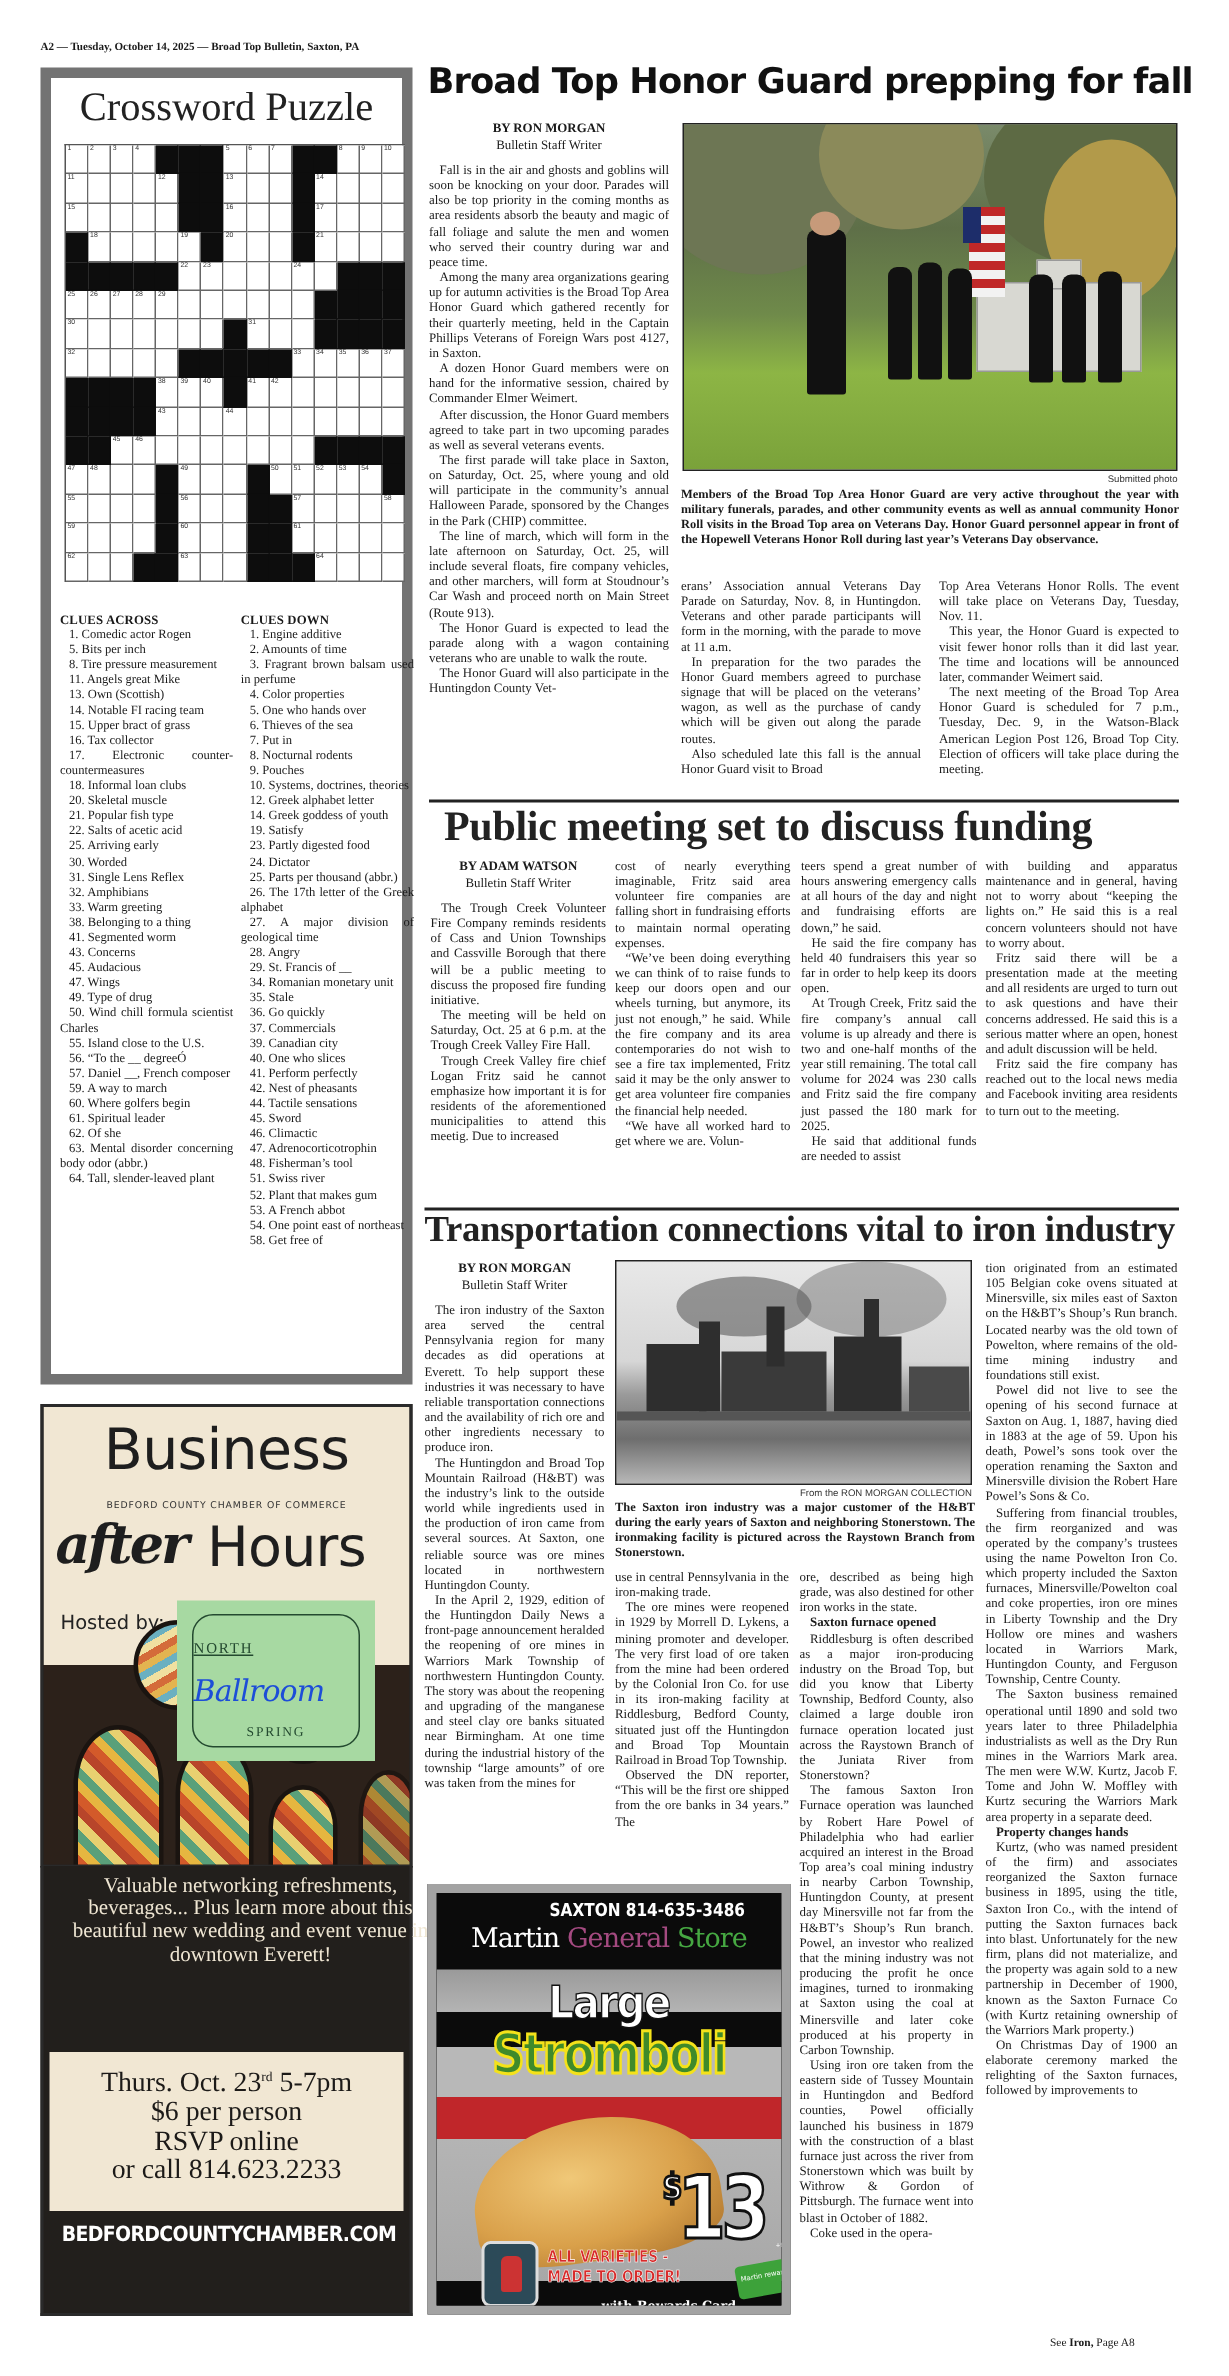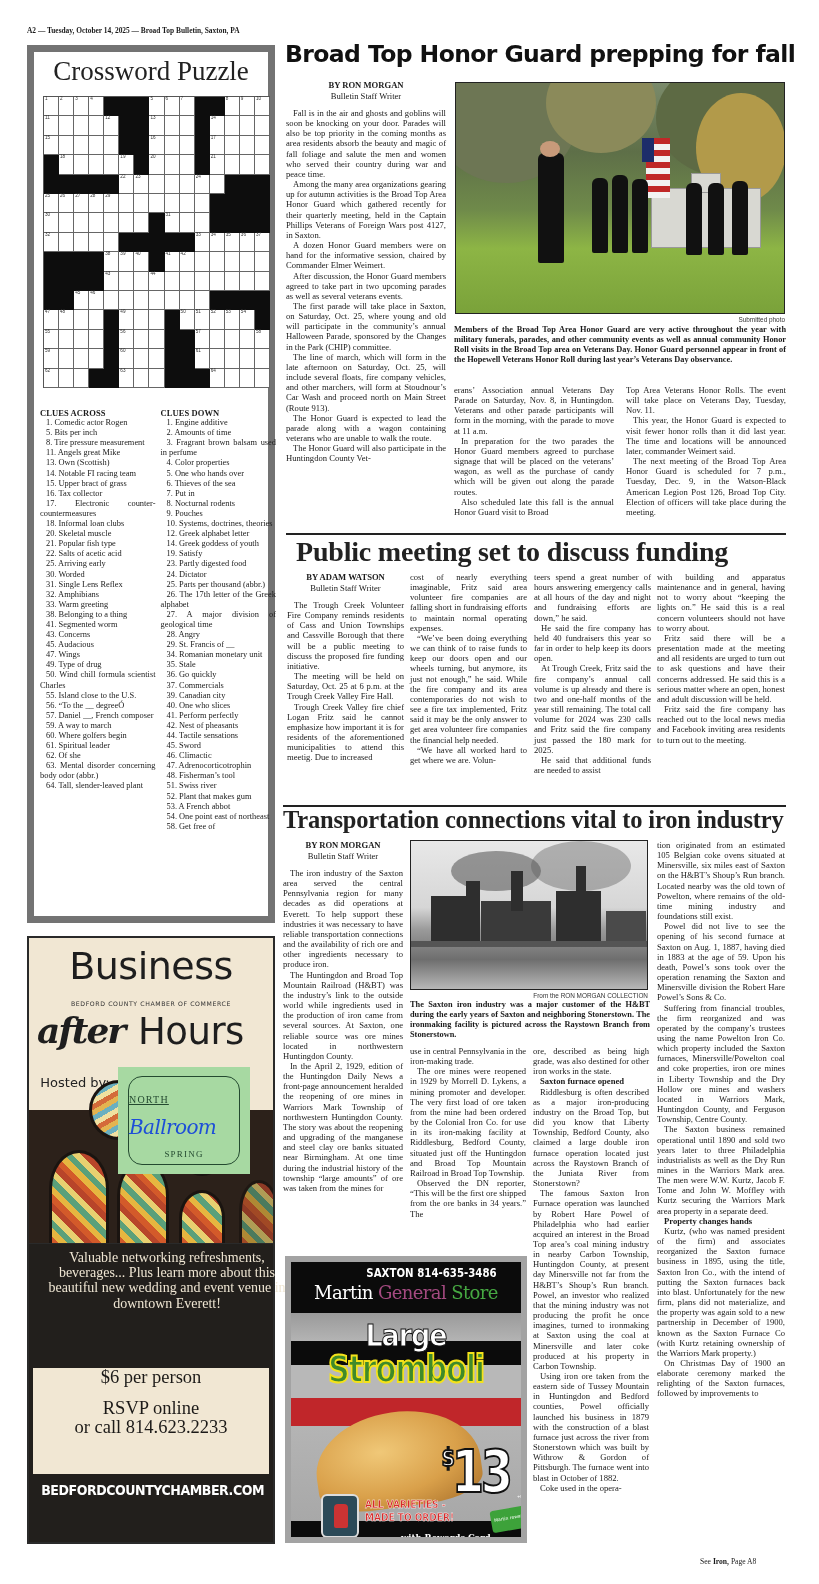--- a/index.html
+++ b/index.html
@@ -71,21 +71,21 @@
     background: repeating-linear-gradient(45deg, #d35a2a 0 6px, #e6b640 6px 12px, #5aa07a 12px 18px, #e8d070 18px 24px, #b8452a 24px 30px); }
   .pane.arch { border-radius: 50% 50% 0 0 / 28% 28% 0 0; }
   .pane.round { border-radius: 50%; background: repeating-linear-gradient(-30deg, #6bb0c0 0 5px, #e3b450 5px 10px, #d46b3a 10px 15px, #f0e0a0 15px 20px); }
 
   .ad1b { position: absolute; left: 27px; top: 1244px; width: 248px; height: 300px; background: #221f1c; border: 2px solid #2a2a2a; border-top: none; }
   .ad1-blurb { position: absolute; left: 0; top: 6px; width: 100%; text-align: center; font-family: "Liberation Serif", serif; font-size: 14px; line-height: 15.2px; color: #efe6d3; margin-left: 16px; }
   .ad1-info { position: absolute; left: 4px; top: 124px; width: 236px; height: 106px; background: #f1e7d3; text-align: center; font-family: "Liberation Serif", serif; color: #1c1a18; }
   .ad1-date { margin-top: 7px; font-size: 18.5px; line-height: 19px; }
   .ad1-date sup { font-size: 9px; }
   .ad1-price { font-size: 18.5px; line-height: 19px; }
-  .ad1-rsvp { margin-top: 12px; font-size: 18.5px; line-height: 19px; }
+  .ad1-rsvp { margin-top: 1px; font-size: 18.5px; line-height: 19px; }
   .ad1-call { font-size: 18.5px; line-height: 19px; }
   .ad1-url { position: absolute; left: 0; top: 238px; width: 100%; text-align: center; font-family: "DejaVu Sans", sans-serif; font-weight: bold; font-size: 14px; color: #ffffff; letter-spacing: -0.5px; transform: scaleX(0.9); }
 
   
   .ad2 { position: absolute; left: 285px; top: 1256px; width: 242px; height: 287px; background: #0b0b0b; overflow: hidden; border: 6px solid #a3a3a3; }
   .ad2-phone { position: absolute; left: 0; top: 4px; width: 100%; text-align: center; padding-left: 60px; font-family: "DejaVu Sans", sans-serif; font-weight: bold; font-size: 12px; color: #fff; transform: scaleX(0.85); }
   .ad2-store { position: absolute; left: 0; top: 20px; width: 100%; text-align: center; font-family: "DejaVu Serif", serif; font-weight: normal; font-size: 18px; letter-spacing: -0.6px; }
   .ad2-store .m { color: #ffffff; }
   .ad2-store .g { color: #a44a80; }
   .ad2-store .s { color: #46a842; }
@@ -732,20 +732,21 @@
     <div class="ad1-logo-inner">
       <div class="ad1-north">NORTH</div>
       <div class="ad1-ballroom">Ballroom</div>
       <div class="ad1-spring">SPRING</div>
     </div>
   </div>
 </div>
 <div class="ad1b">
   <div class="ad1-blurb">Valuable networking refreshments, beverages... Plus learn more about this beautiful new wedding and event venue in downtown Everett!</div>
   <div class="ad1-info">
+    <div class="ad1-date"><span>Thurs. Oct. 23</span><sup>rd</sup><span> 5-7pm</span></div>
     <div class="ad1-price">$6 per person</div>
     <div class="ad1-rsvp">RSVP online</div>
     <div class="ad1-call">or call 814.623.2233</div>
   </div>
   <div class="ad1-url">BEDFORDCOUNTYCHAMBER.COM</div>
 </div>
 
 <div class="ad2">
   <div class="ad2-bg"></div>
   <div class="ad2-phone">SAXTON 814-635-3486</div>

